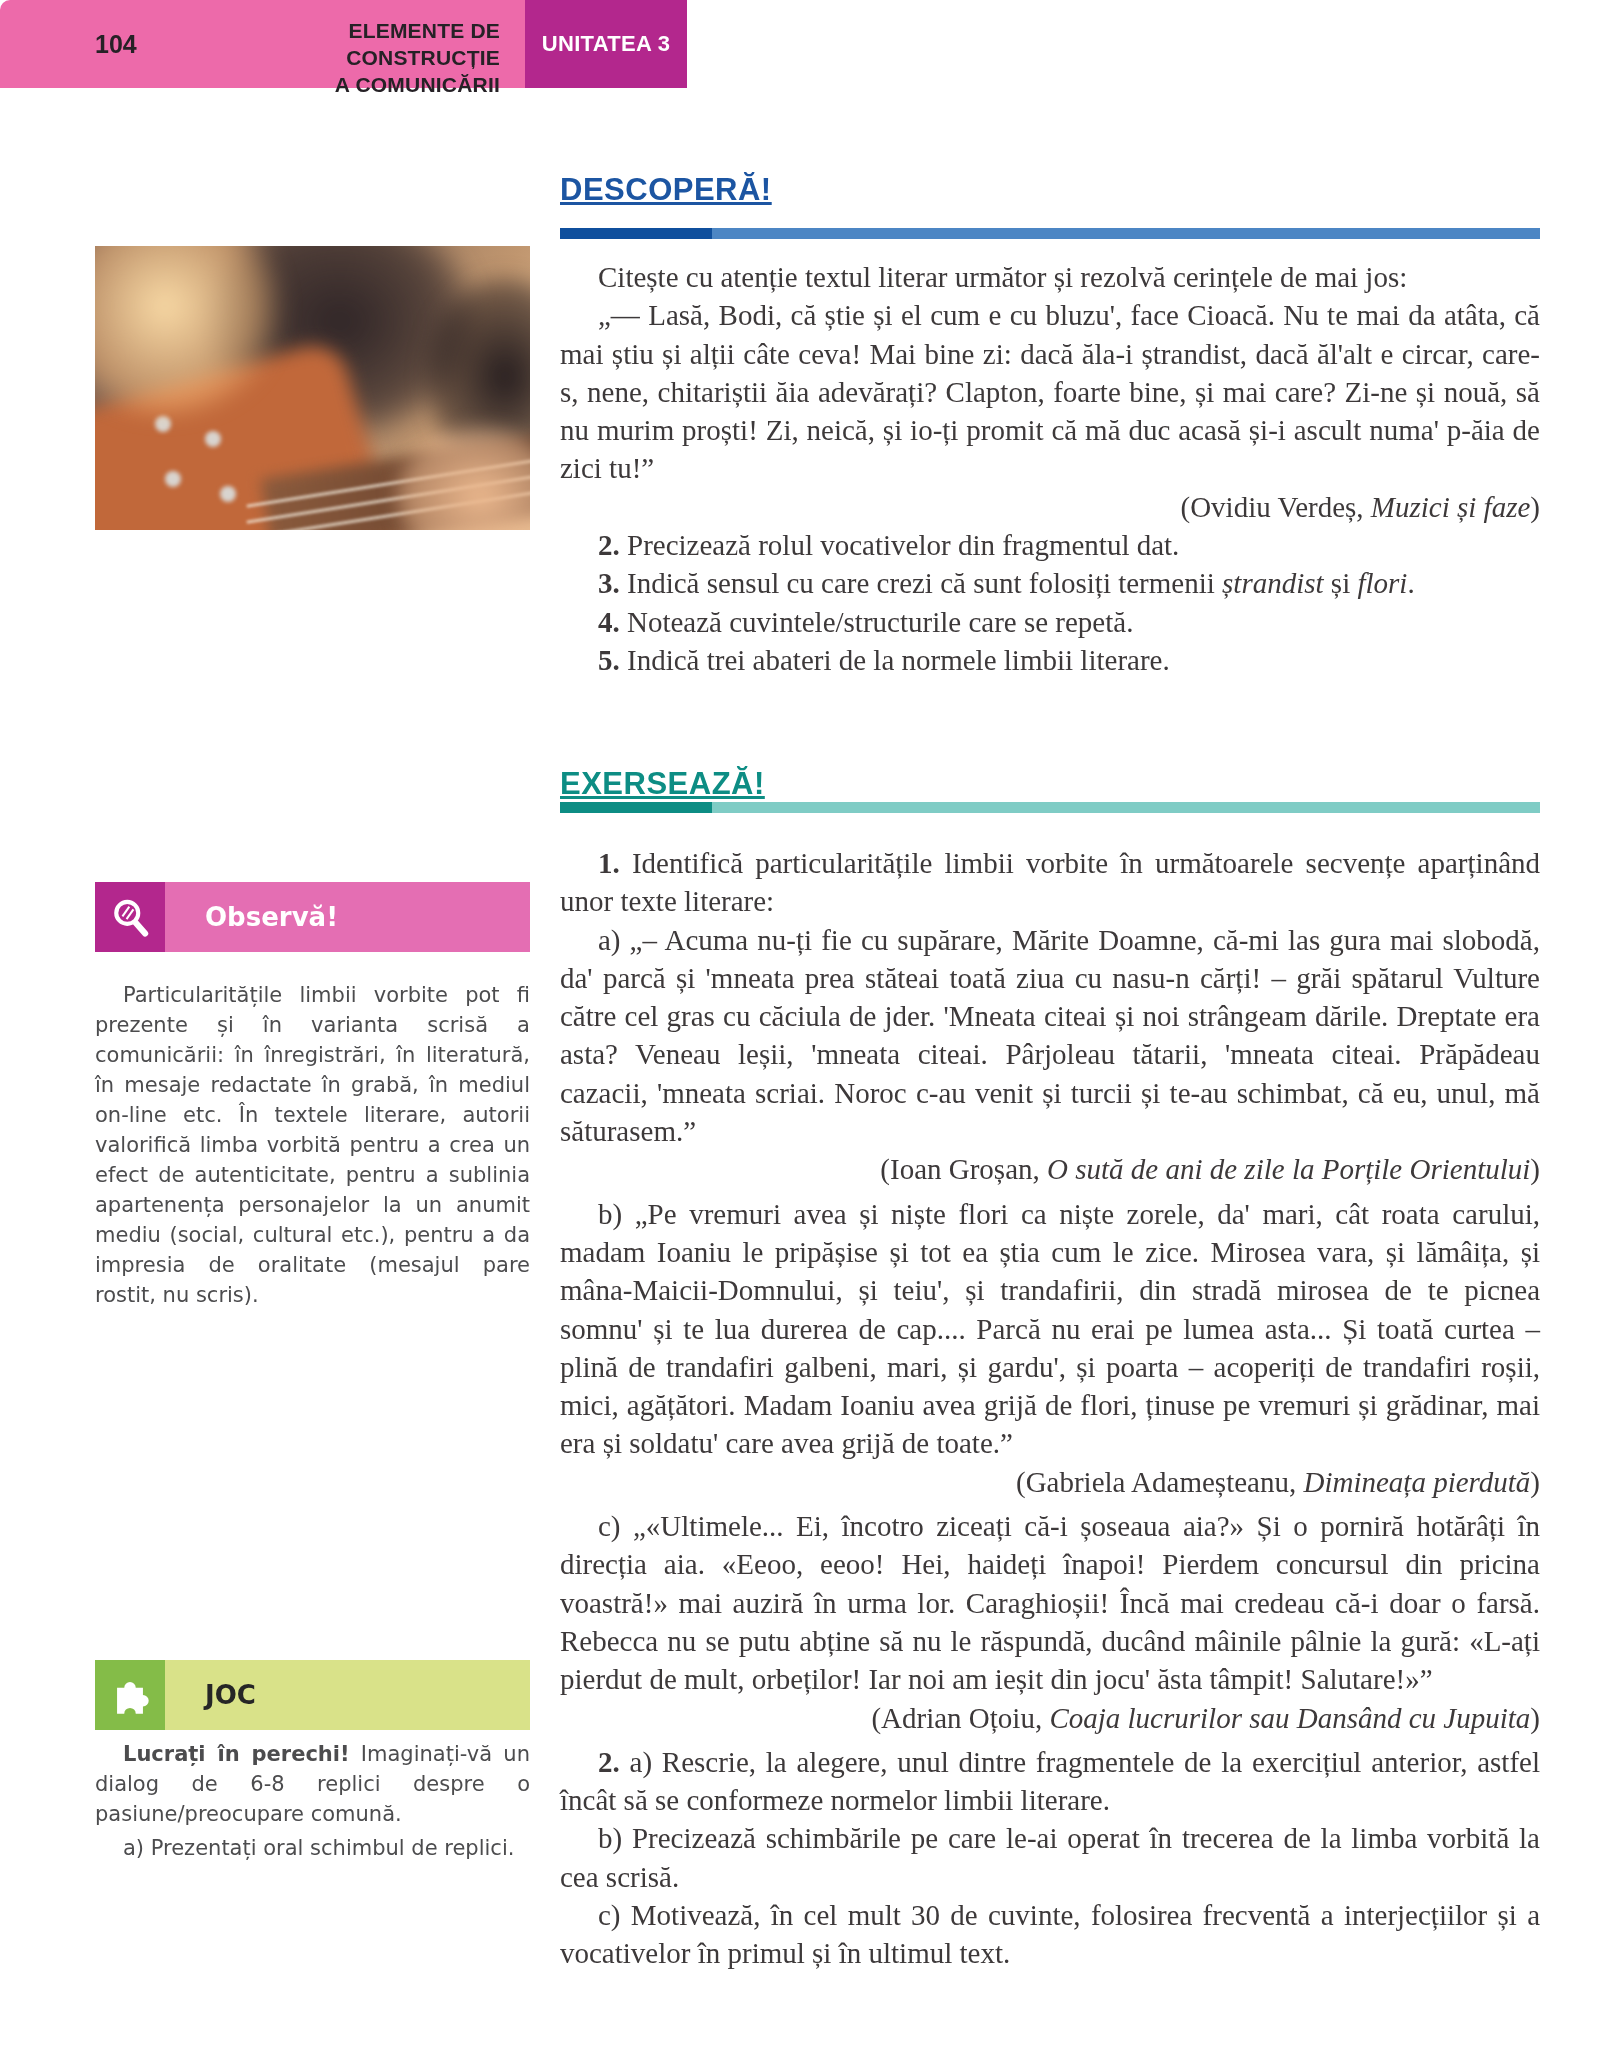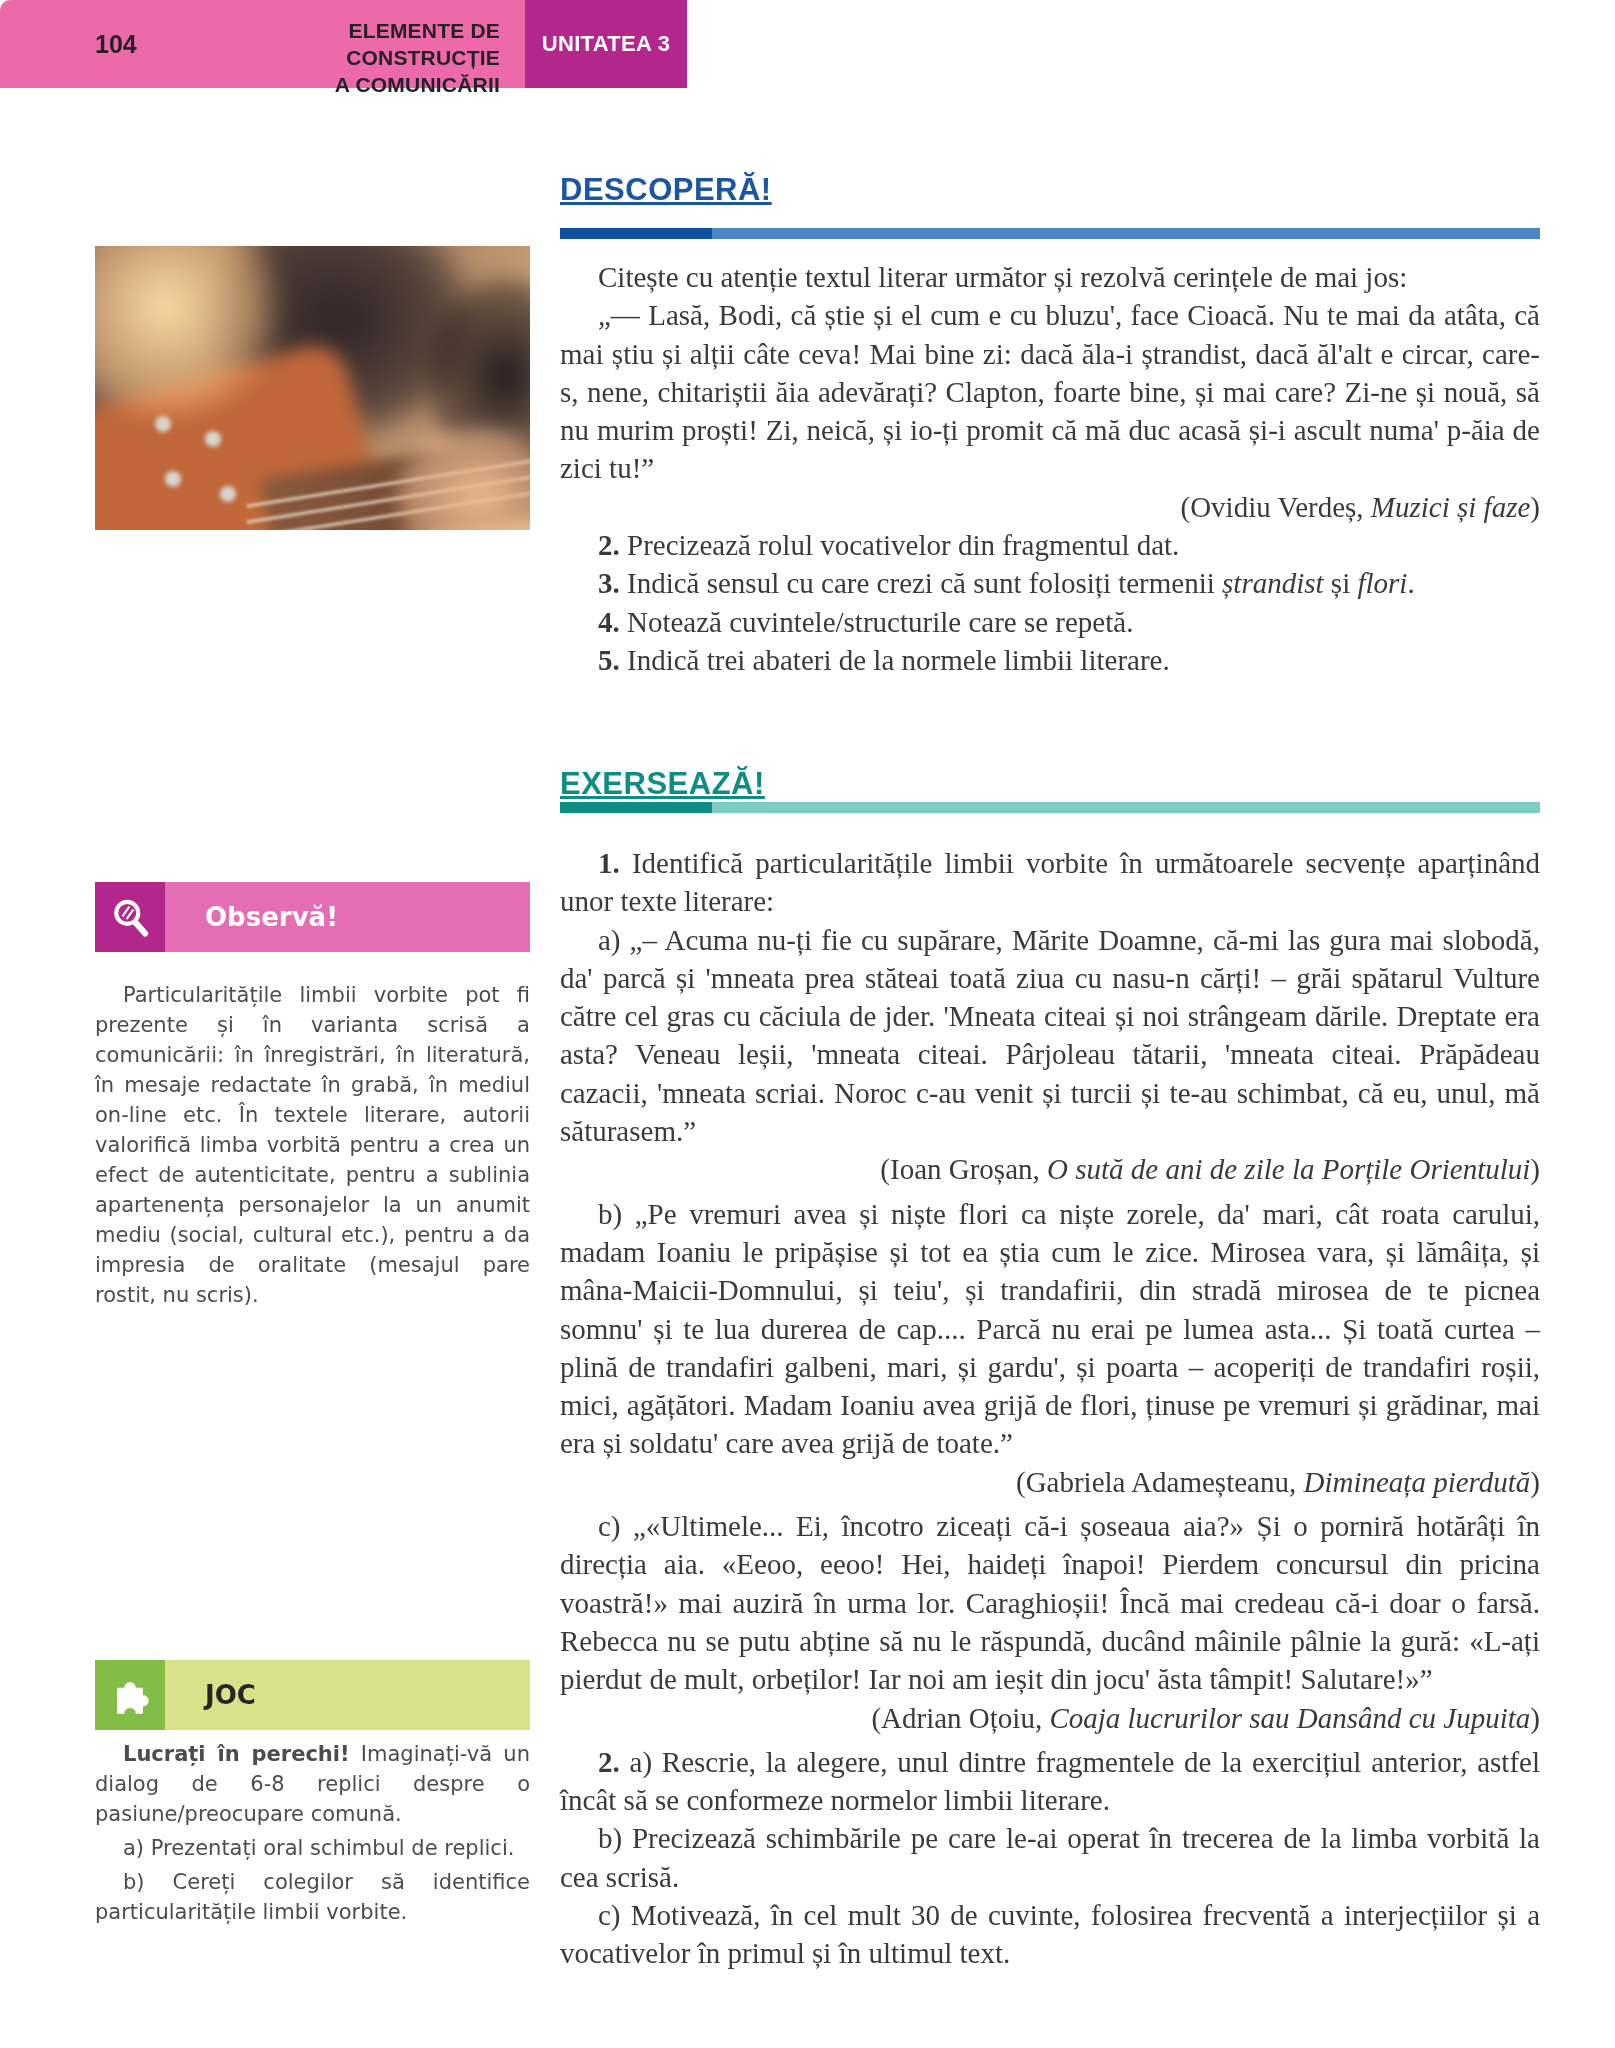--- a/index.html
+++ b/index.html
@@ -157,16 +157,15 @@
         <svg width="46" height="46" viewBox="0 0 64 64">
           <path fill="#ffffff" d="M14 22h10a8 8 0 1 1 16 0h10v10a8 8 0 1 1 0 16v10H40a8 8 0 1 0-16 0H14V22z"></path>
         </svg>
       </div>
       <div class="bar">
         <span>JOC</span>
       </div>
     </div>
     <p class="side-text first"><b>Lucrați în perechi!</b><span> Imaginați-vă un dialog de 6-8 replici despre o pasiune/preocupare comună.</span></p>
     <p class="side-text follow">a) Prezentați oral schimbul de replici.</p>
-    <p class="side-text follow">b) Cereți colegilor să identifice particularitățile limbii vorbite.</p>
   </div>
 
 </div>
 
 </body></html>

